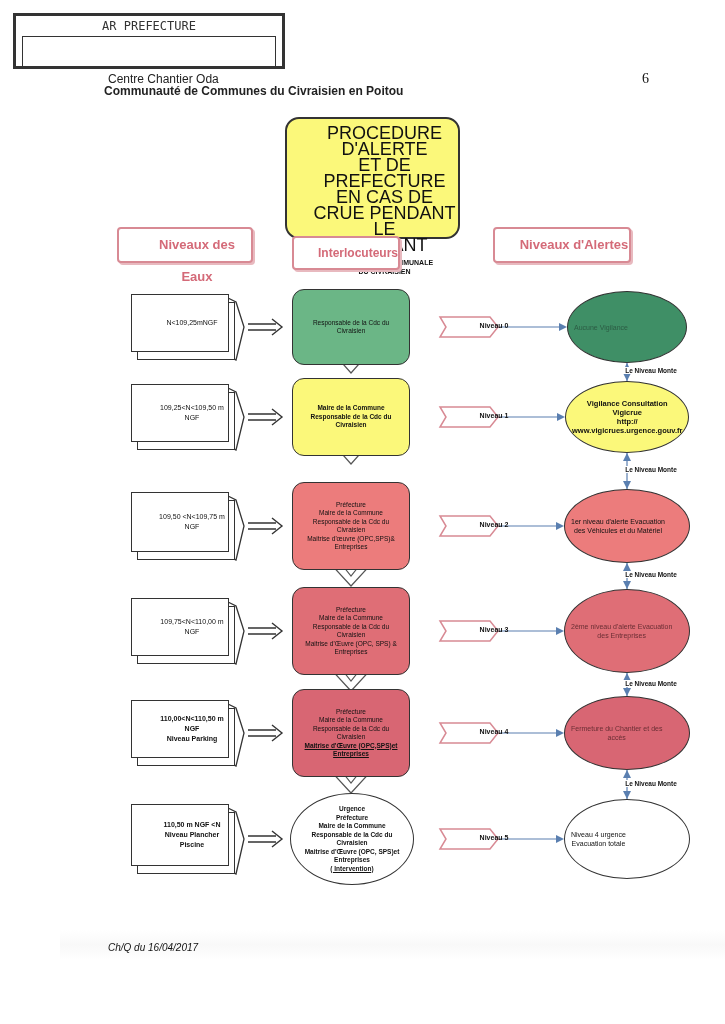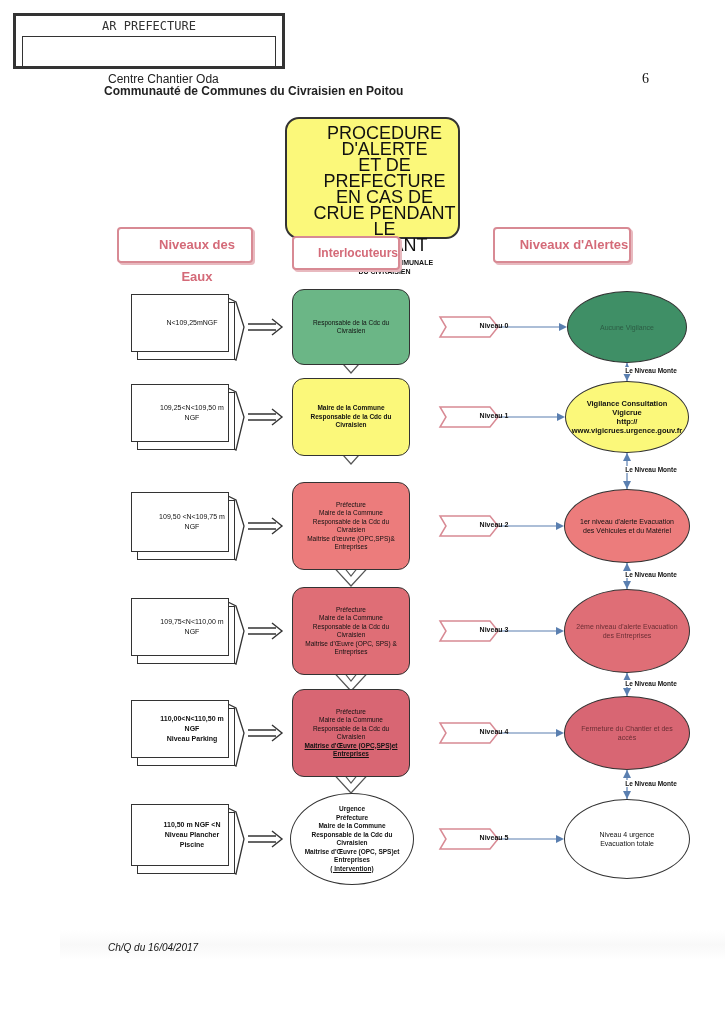--- a/index.html
+++ b/index.html
@@ -36,21 +36,21 @@
   .yellow { background:#fbf87a; }
   .red1 { background:#ec7c7c; }
   .red2 { background:#df6e76; }
   .red3 { background:#d86673; }
   .white-ell { background:#fff; border-radius:50%; }
   .u { text-decoration:underline; font-weight:bold; }
 
   
   .tag { font-size:7px; font-weight:bold; }
   
-  .ell { border:1.8px solid #333; border-radius:50%; box-sizing:border-box; display:flex; align-items:center; justify-content:center; text-align:center; font-size:7px; line-height:9px; padding:6px; }
+  .ell { border:1.8px solid #333; border-radius:50%; box-sizing:border-box; display:flex; align-items:center; text-align:center; font-size:7px; line-height:9px; padding:6px; }
   .monte { font-size:6.5px; font-weight:bold; text-align:center; width:90px; }
   svg.overlay { position:absolute; left:0; top:0; }
 </style>
 </head>
 <body>
 
 <div class="abs stamp">
   <div class="stamp-title">AR PREFECTURE</div>
   <div class="stamp-inner">
   </div>

